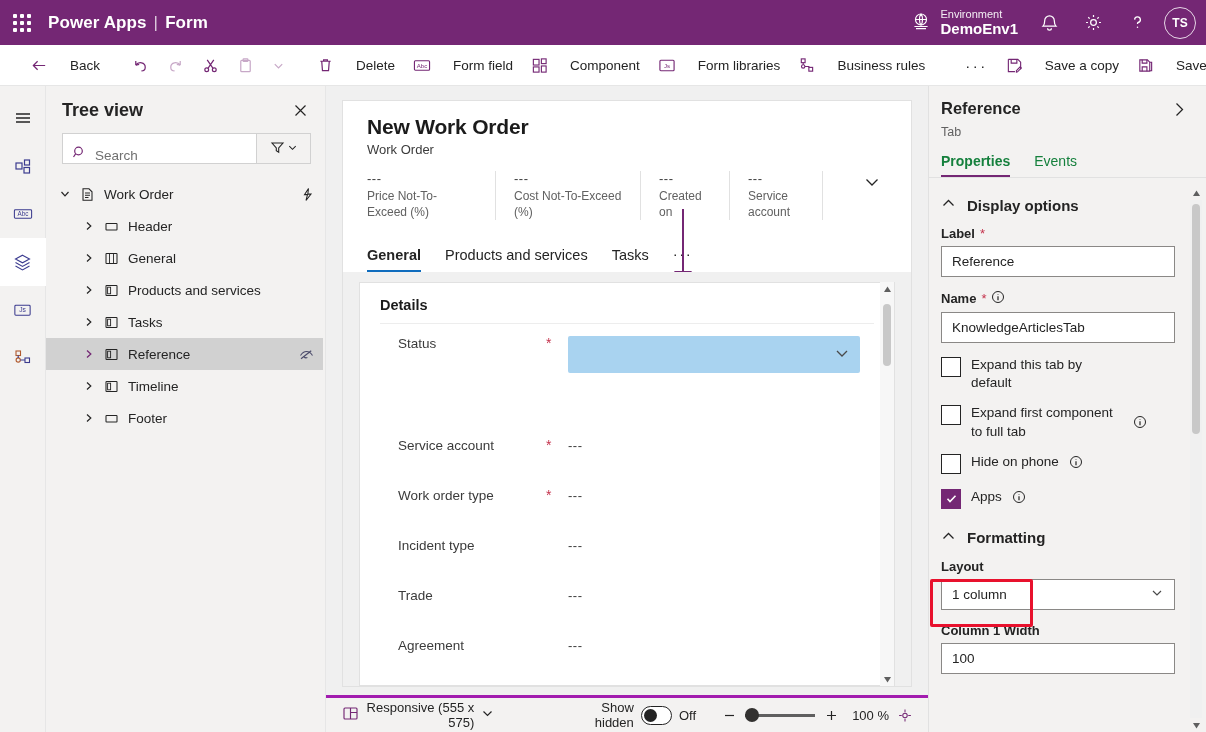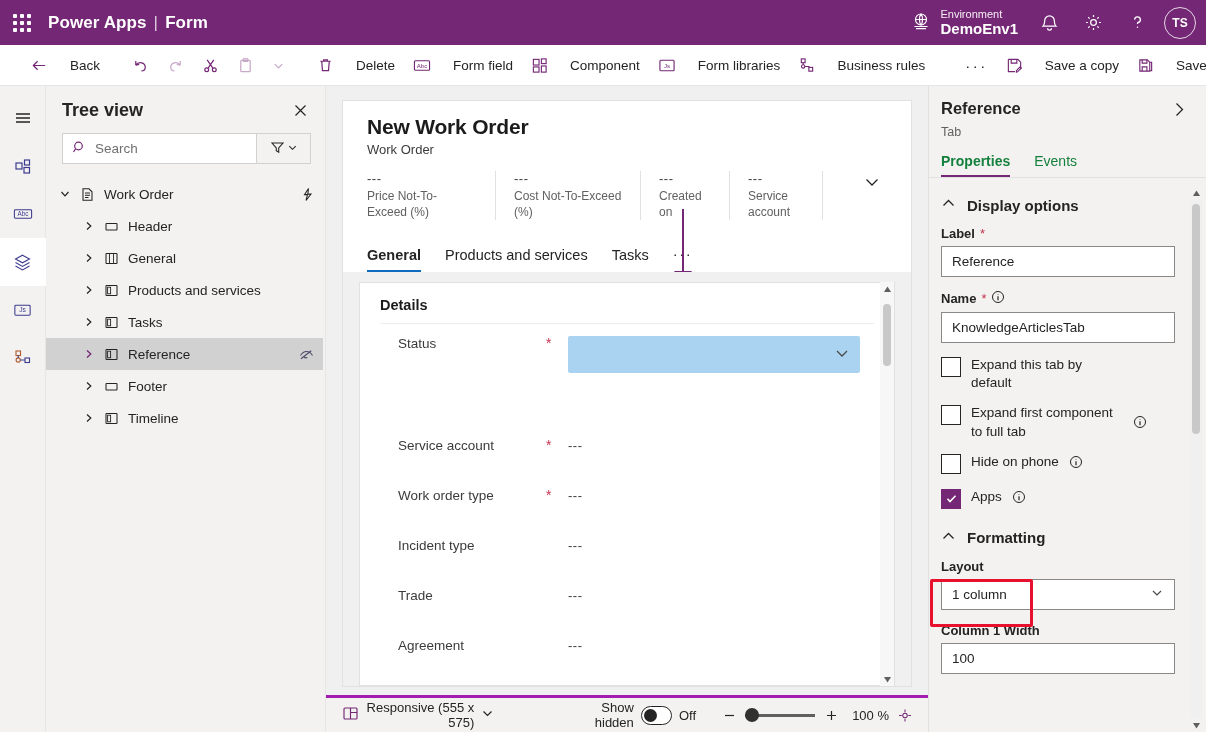--- a/index.html
+++ b/index.html
@@ -72,21 +72,21 @@
   .treeview {
     width: 280px; flex: 0 0 280px; background: #f3f2f1; border-right: 1px solid #e6e6e6;
     display:flex; flex-direction: column; min-height: 0;
   }
   .tv-head { display:flex; align-items:center; padding: 14px 14px 10px 16px; }
   .tv-title { font-size: 18px; font-weight: bold; color: #242424; }
   .tv-close { margin-left:auto; cursor:pointer; padding: 3px; display:flex; }
   .tv-searchrow { display:flex; margin: 2px 14px 14px 16px; height: 31px; }
   .tv-search {
     flex: 1; background: #fff; border: 1px solid #d1d1d1; border-right: none;
-    display:flex; align-items:center; gap: 8px; padding-left: 9px;
+    display:flex; align-items:flex-end; gap: 8px; padding-left: 9px;
   }
   .tv-search input {
     border:none; outline:none; font-family: inherit; font-size: 13.5px;
     color: #616161; background: transparent; width: 100%;
   }
   .tv-search input::placeholder { color: #707070; }
   .tv-filter {
     width: 55px; background: #f3f2f1; border: 1px solid #d1d1d1;
     display:flex; align-items:center; justify-content:center; gap: 2px; cursor:pointer;
   }
@@ -594,39 +594,39 @@
         </div>
 
         <div class="tv-node lvl1">
           <span class="tv-chev">
             <svg width="12" height="12" viewBox="0 0 12 12" fill="none" stroke="#242424" stroke-width="1.2">
                 <path d="M4 2.5L7.8 6 4 9.5"></path>
               </svg>
           </span>
           <span class="tv-ico">
             <svg width="15" height="15" viewBox="0 0 15 15" fill="none" stroke="#242424" stroke-width="1.05">
-                <rect x="2" y="4.5" width="11" height="6.5" rx=".6"></rect>
-              </svg>
-          </span>
-          <span class="tv-label">Footer</span>
+              <rect x="2" y="2.5" width="11" height="10" rx=".6"></rect>
+                <rect x="3.6" y="4.2" width="3" height="6.6" stroke-width=".9"></rect>
+            </svg>
+          </span>
+          <span class="tv-label">Timeline</span>
         </div>
 
         <div class="tv-node lvl1">
           <span class="tv-chev">
             <svg width="12" height="12" viewBox="0 0 12 12" fill="none" stroke="#242424" stroke-width="1.2">
                 <path d="M4 2.5L7.8 6 4 9.5"></path>
               </svg>
           </span>
           <span class="tv-ico">
             <svg width="15" height="15" viewBox="0 0 15 15" fill="none" stroke="#242424" stroke-width="1.05">
-              <rect x="2" y="2.5" width="11" height="10" rx=".6"></rect>
-                <rect x="3.6" y="4.2" width="3" height="6.6" stroke-width=".9"></rect>
-            </svg>
-          </span>
-          <span class="tv-label">Timeline</span>
+                <rect x="2" y="4.5" width="11" height="6.5" rx=".6"></rect>
+              </svg>
+          </span>
+          <span class="tv-label">Footer</span>
         </div>
 
       </div>
     </div>
 
     <div class="canvaswrap">
       <div class="canvas-scroll">
         <div class="formcard">
           <div class="form-head">
             <div class="form-title">New Work Order</div>

